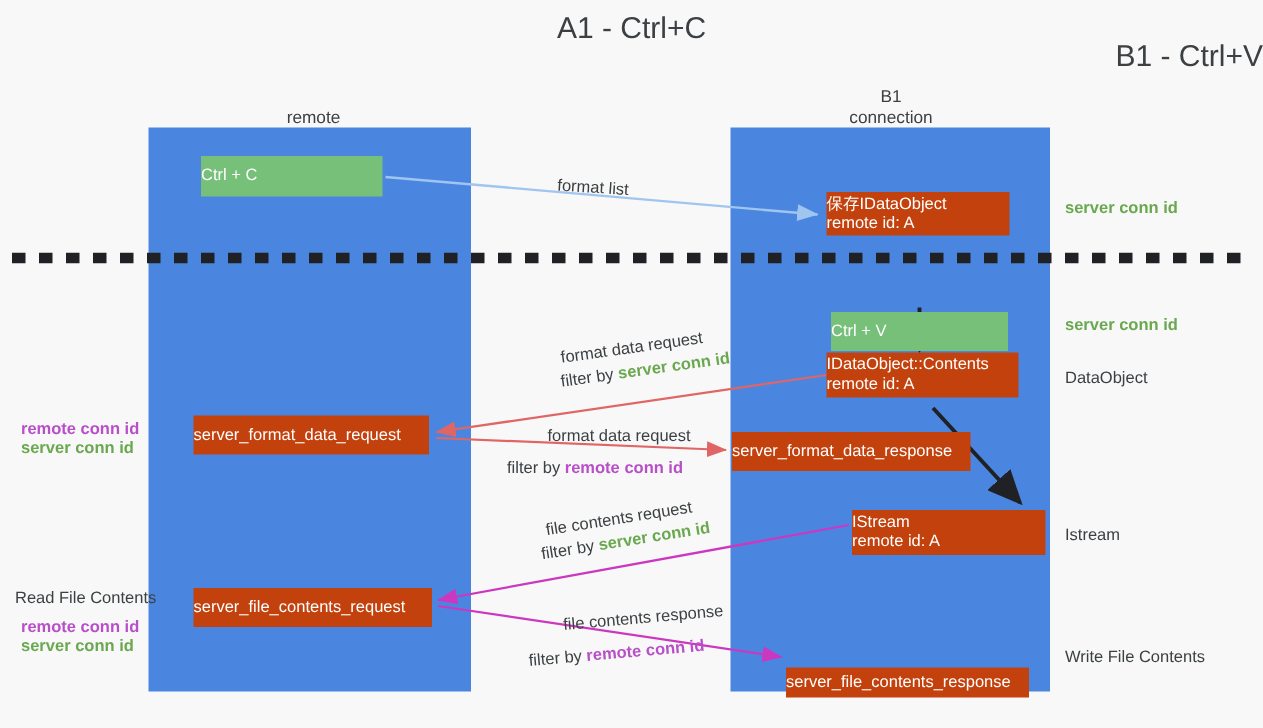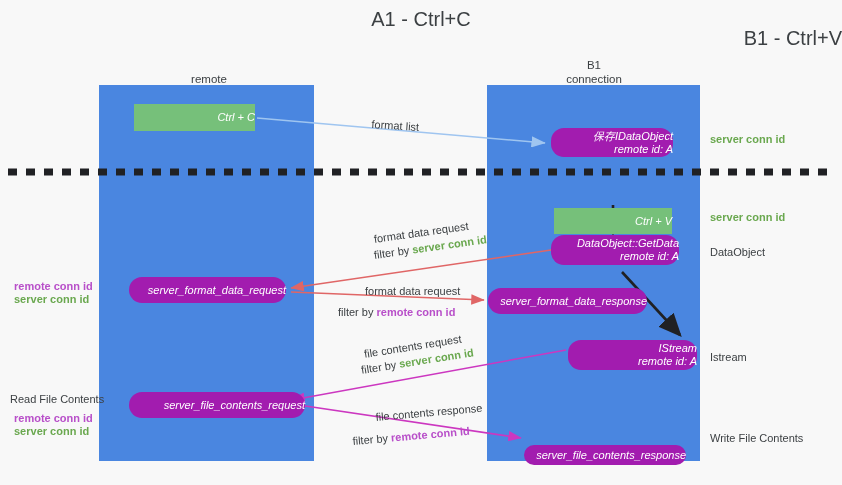--- a/index.html
+++ b/index.html
@@ -44,31 +44,30 @@
   .lane {
     position: absolute;
     background: #4a86e0;
   }
   
   .node {
     position: absolute;
     box-sizing: border-box;
     display: flex;
     flex-direction: column;
-    align-items: flex-end;
+    align-items: flex-start;
     justify-content: center;
     text-align: center;
     color: #ffffff;
     font-size: 11px;
     line-height: 13px;
     white-space: pre;
-    font-style: italic;
   }
   .node.green { background: #76c07a; }
-  .node.orange { background: #a21caf; border-radius: 13px; }
+  .node.orange { background: #c2410c; }
   .node .l2 { font-size: 11px; }
 
   
   .lbl {
     position: absolute;
     font-size: 11px;
     line-height: 14px;
     white-space: pre;
     color: #3c4043;
   }
@@ -145,38 +144,38 @@
   <div class="node orange" style="left:551px; top:128px; width:122px; height:29px;">
     <span>保存IDataObject</span>
     <span class="l2">remote id: A</span>
   </div>
 
   <div class="node green" style="left:554px; top:179px; width:118px; height:26px;margin-top:29px;">
     <span>Ctrl + V</span>
   </div>
 
   <div class="node orange" style="left:551px; top:235px; width:128px; height:30px;">
-    <span>DataObject::GetData</span>
+    <span>IDataObject::Contents</span>
     <span class="l2">remote id: A</span>
   </div>
 
   <div class="node orange" style="left:568px; top:340px; width:129px; height:30px;">
     <span>IStream</span>
     <span class="l2">remote id: A</span>
   </div>
 
   <div class="node orange" style="left:129px; top:277px; width:157px; height:26px;">
     <span>server_format_data_request</span>
   </div>
 
   <div class="node orange" style="left:488px; top:288px; width:159px; height:26px;">
     <span>server_format_data_response</span>
   </div>
 
-  <div class="node orange" style="left:129px; top:392px; width:176px; height:26px;">
+  <div class="node orange" style="left:129px; top:392px; width:159px; height:26px;">
     <span>server_file_contents_request</span>
   </div>
 
   <div class="node orange" style="left:524px; top:445px; width:162px; height:20px;">
     <span>server_file_contents_response</span>
   </div>
 
   <div class="lbl rot" style="left:372px; top:117px; transform:rotate(3.6deg);">format list</div>
 
   <div class="lbl rot" style="left:373px; top:232px; transform:rotate(-8deg);">format data request</div>

